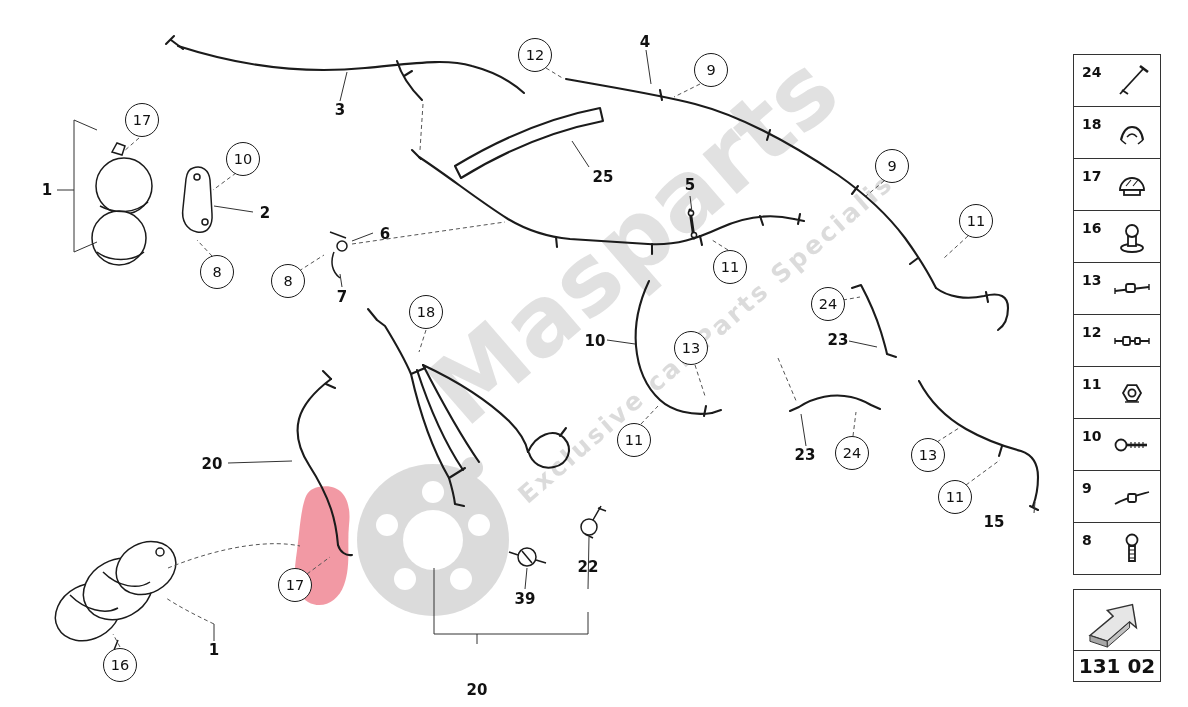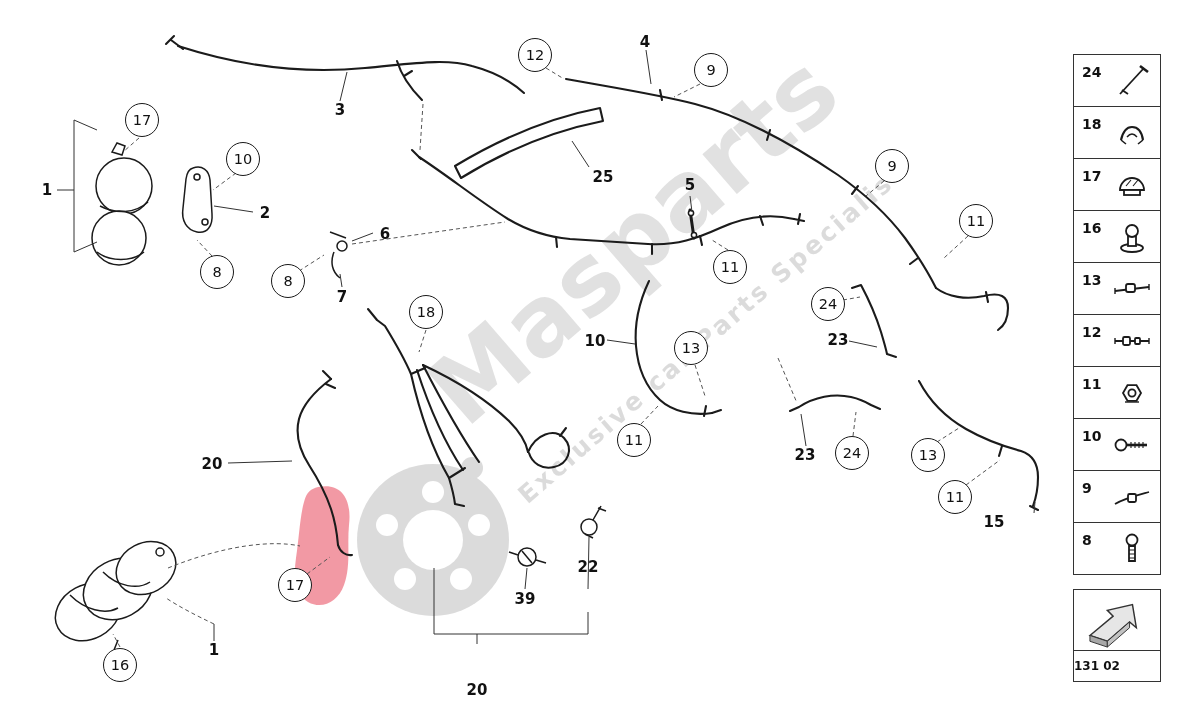--- a/index.html
+++ b/index.html
@@ -17,21 +17,21 @@
   .plain-label{position:absolute;transform:translate(-50%,-50%);font-size:15px;font-weight:600;z-index:5;}
   
   .sidebar{position:absolute;left:1073px;top:55px;width:88px;z-index:6;}
   .side-item{position:relative;height:53px;margin-top:-1px;border:1px solid #333;background:#fff;
     display:flex;align-items:center;justify-content:flex-end;padding-right:6px;box-sizing:border-box;cursor:pointer;}
   .side-num{position:absolute;top:9px;left:8px;font-size:14px;font-weight:700;}
   .side-icon{display:flex;align-items:center;justify-content:center;}
   .arrow-box{height:62px;margin-top:14px;border:1px solid #333;background:#fff;
     display:flex;align-items:center;justify-content:center;box-sizing:border-box;}
   .code-box{height:32px;margin-top:-1px;border:1px solid #333;background:#fff;
-    display:flex;align-items:center;justify-content:flex-start;font-size:12px;font-weight:700;box-sizing:border-box;}
+    display:flex;align-items:center;justify-content:center;font-size:20px;font-weight:700;box-sizing:border-box;}
   .callout-layer{position:absolute;inset:0;z-index:4;}
 </style>
 </head>
 <body>
 
 <div class="stage">
 
   <svg class="diagram-svg" viewBox="0 0 1188 707" xmlns="http://www.w3.org/2000/svg">
 
     <g opacity="0.6">

